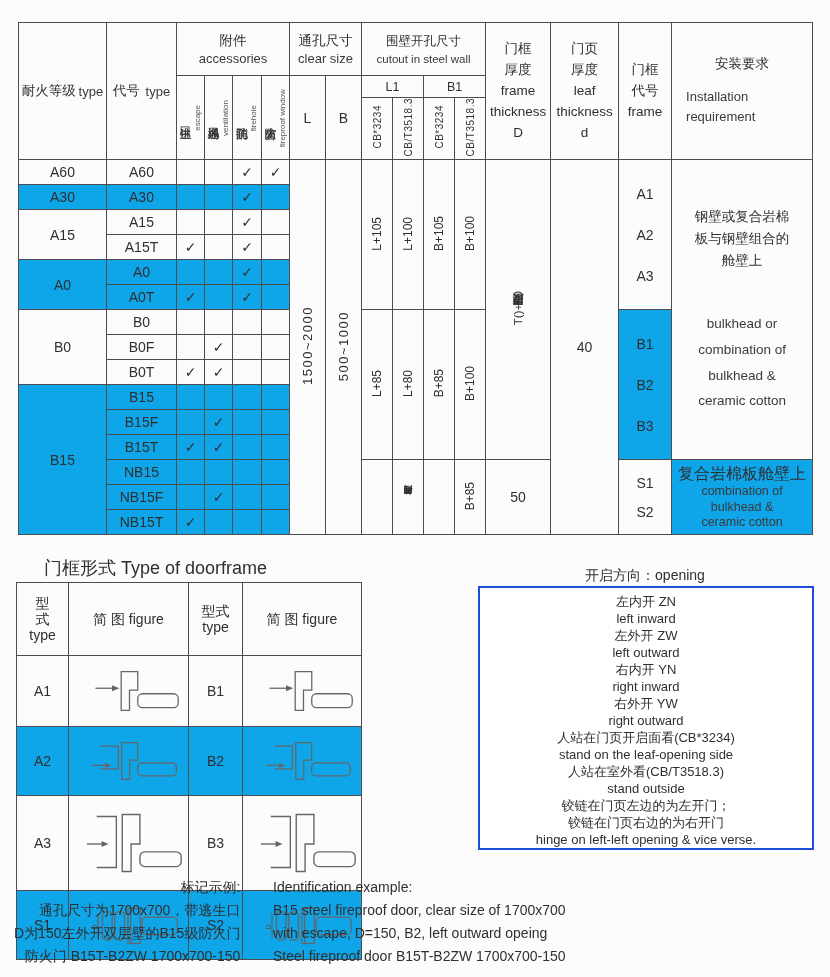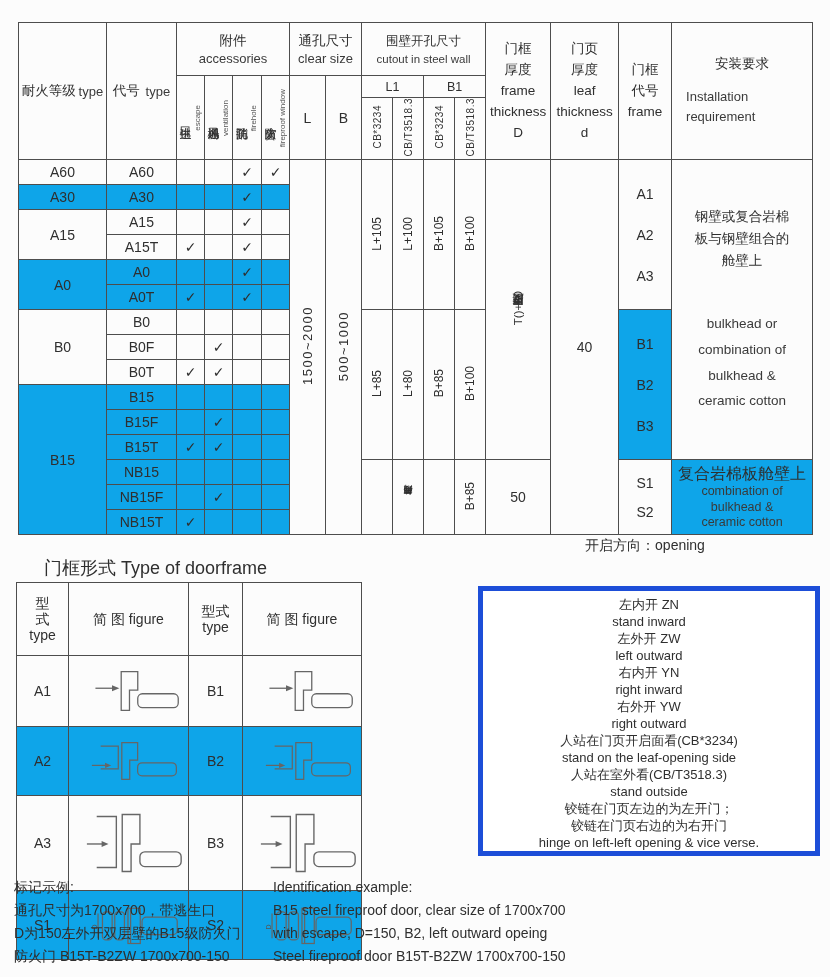--- a/index.html
+++ b/index.html
@@ -37,25 +37,25 @@
   .df-title{position:absolute;left:16px;top:556px;font-size:18px;margin-left:28px;}
   .df-wrap{position:absolute;left:16px;top:582px;}
   table.df{border-collapse:collapse;table-layout:fixed;width:345px;border:1.2px solid #3a3a3a;}
   table.df td{border:1px solid #4d4d4d;text-align:center;vertical-align:middle;font-size:14px;padding:12px;}
   .df-h{font-size:12.5px;white-space:pre-line;line-height:1.15;}
   .figsvg{display:block;margin:0 auto;}
   .fig path,.fig rect,.fig line{fill:none;stroke:#666;stroke-width:1.4;}
   .fig .solid{fill:#666;stroke:none;}
   .fig text{fill:#555;stroke:none;font-size:8px;font-family:"Liberation Sans",sans-serif;}
   
-  .open-title{position:absolute;left:478px;top:537px;width:334px;text-align:center;font-size:14px;}
-  .open-box{position:absolute;left:478px;top:586px;width:332px;height:255px;border:5px solid #1d4ed8;
+  .open-title{position:absolute;left:478px;top:567px;width:334px;text-align:center;font-size:14px;}
+  .open-box{position:absolute;left:478px;top:586px;width:332px;height:255px;border:2px solid #1d4ed8;
       background:#fff;text-align:center;font-size:13px;line-height:17px;padding-top:5px;box-sizing:content-box;}
   
-  .mark-zh{position:absolute;left:14px;top:876px;font-size:14px;line-height:23px;}
+  .mark-zh{position:absolute;left:14px;top:876px;font-size:14px;line-height:23px;text-align:right;}
   .mark-en{position:absolute;left:273px;top:876px;font-size:14px;line-height:23px;}
 </style>
 </head>
 <body>
 
 <div class="page">
 
   <div class="spec-wrap">
     <table class="spec">
       <colgroup>
@@ -456,21 +456,21 @@
           </svg>
         </td>
       </tr>
     </tbody>
       </table>
   </div>
 
   <div class="open-title">开启方向：opening</div>
   <div class="open-box">
     <div>左内开 ZN</div>
-    <div>stand inward</div>
+    <div>left inward</div>
     <div>左外开 ZW</div>
     <div>left outward</div>
     <div>右内开 YN</div>
     <div>right inward</div>
     <div>右外开 YW</div>
     <div>right outward</div>
     <div>人站在门页开启面看(CB*3234)</div>
     <div>stand on the leaf-opening side</div>
     <div>人站在室外看(CB/T3518.3)</div>
     <div>stand outside</div>

